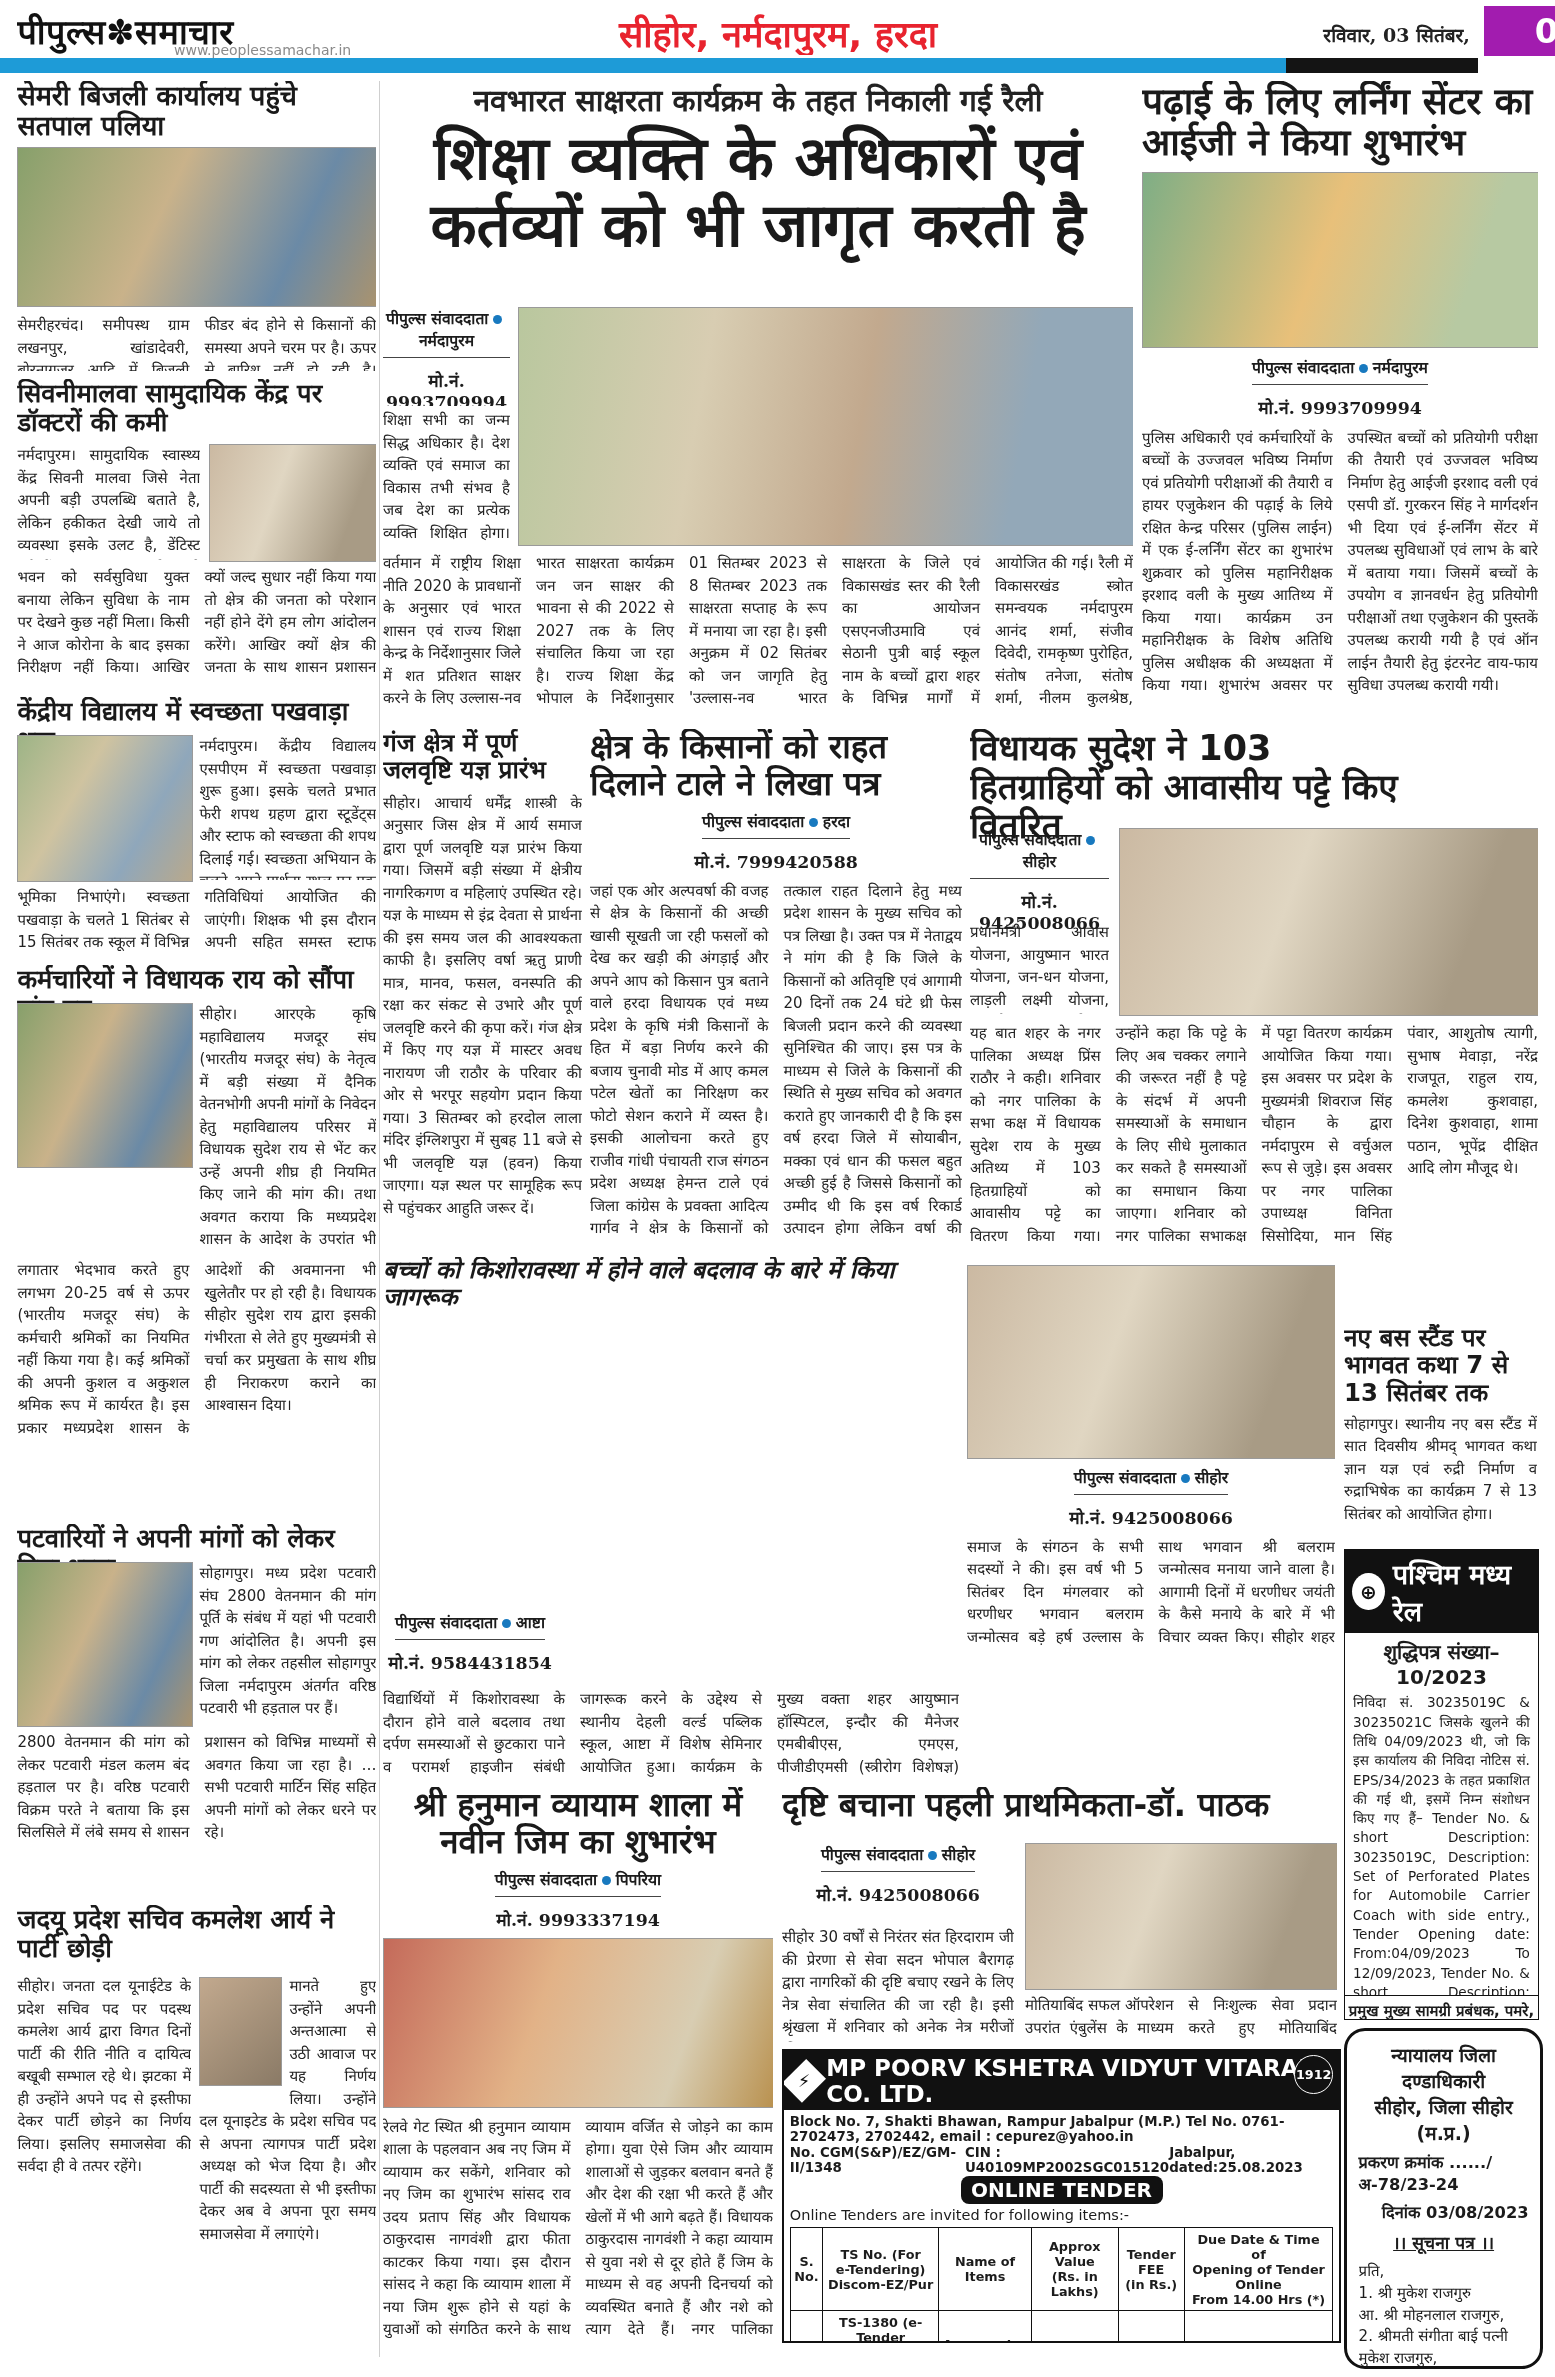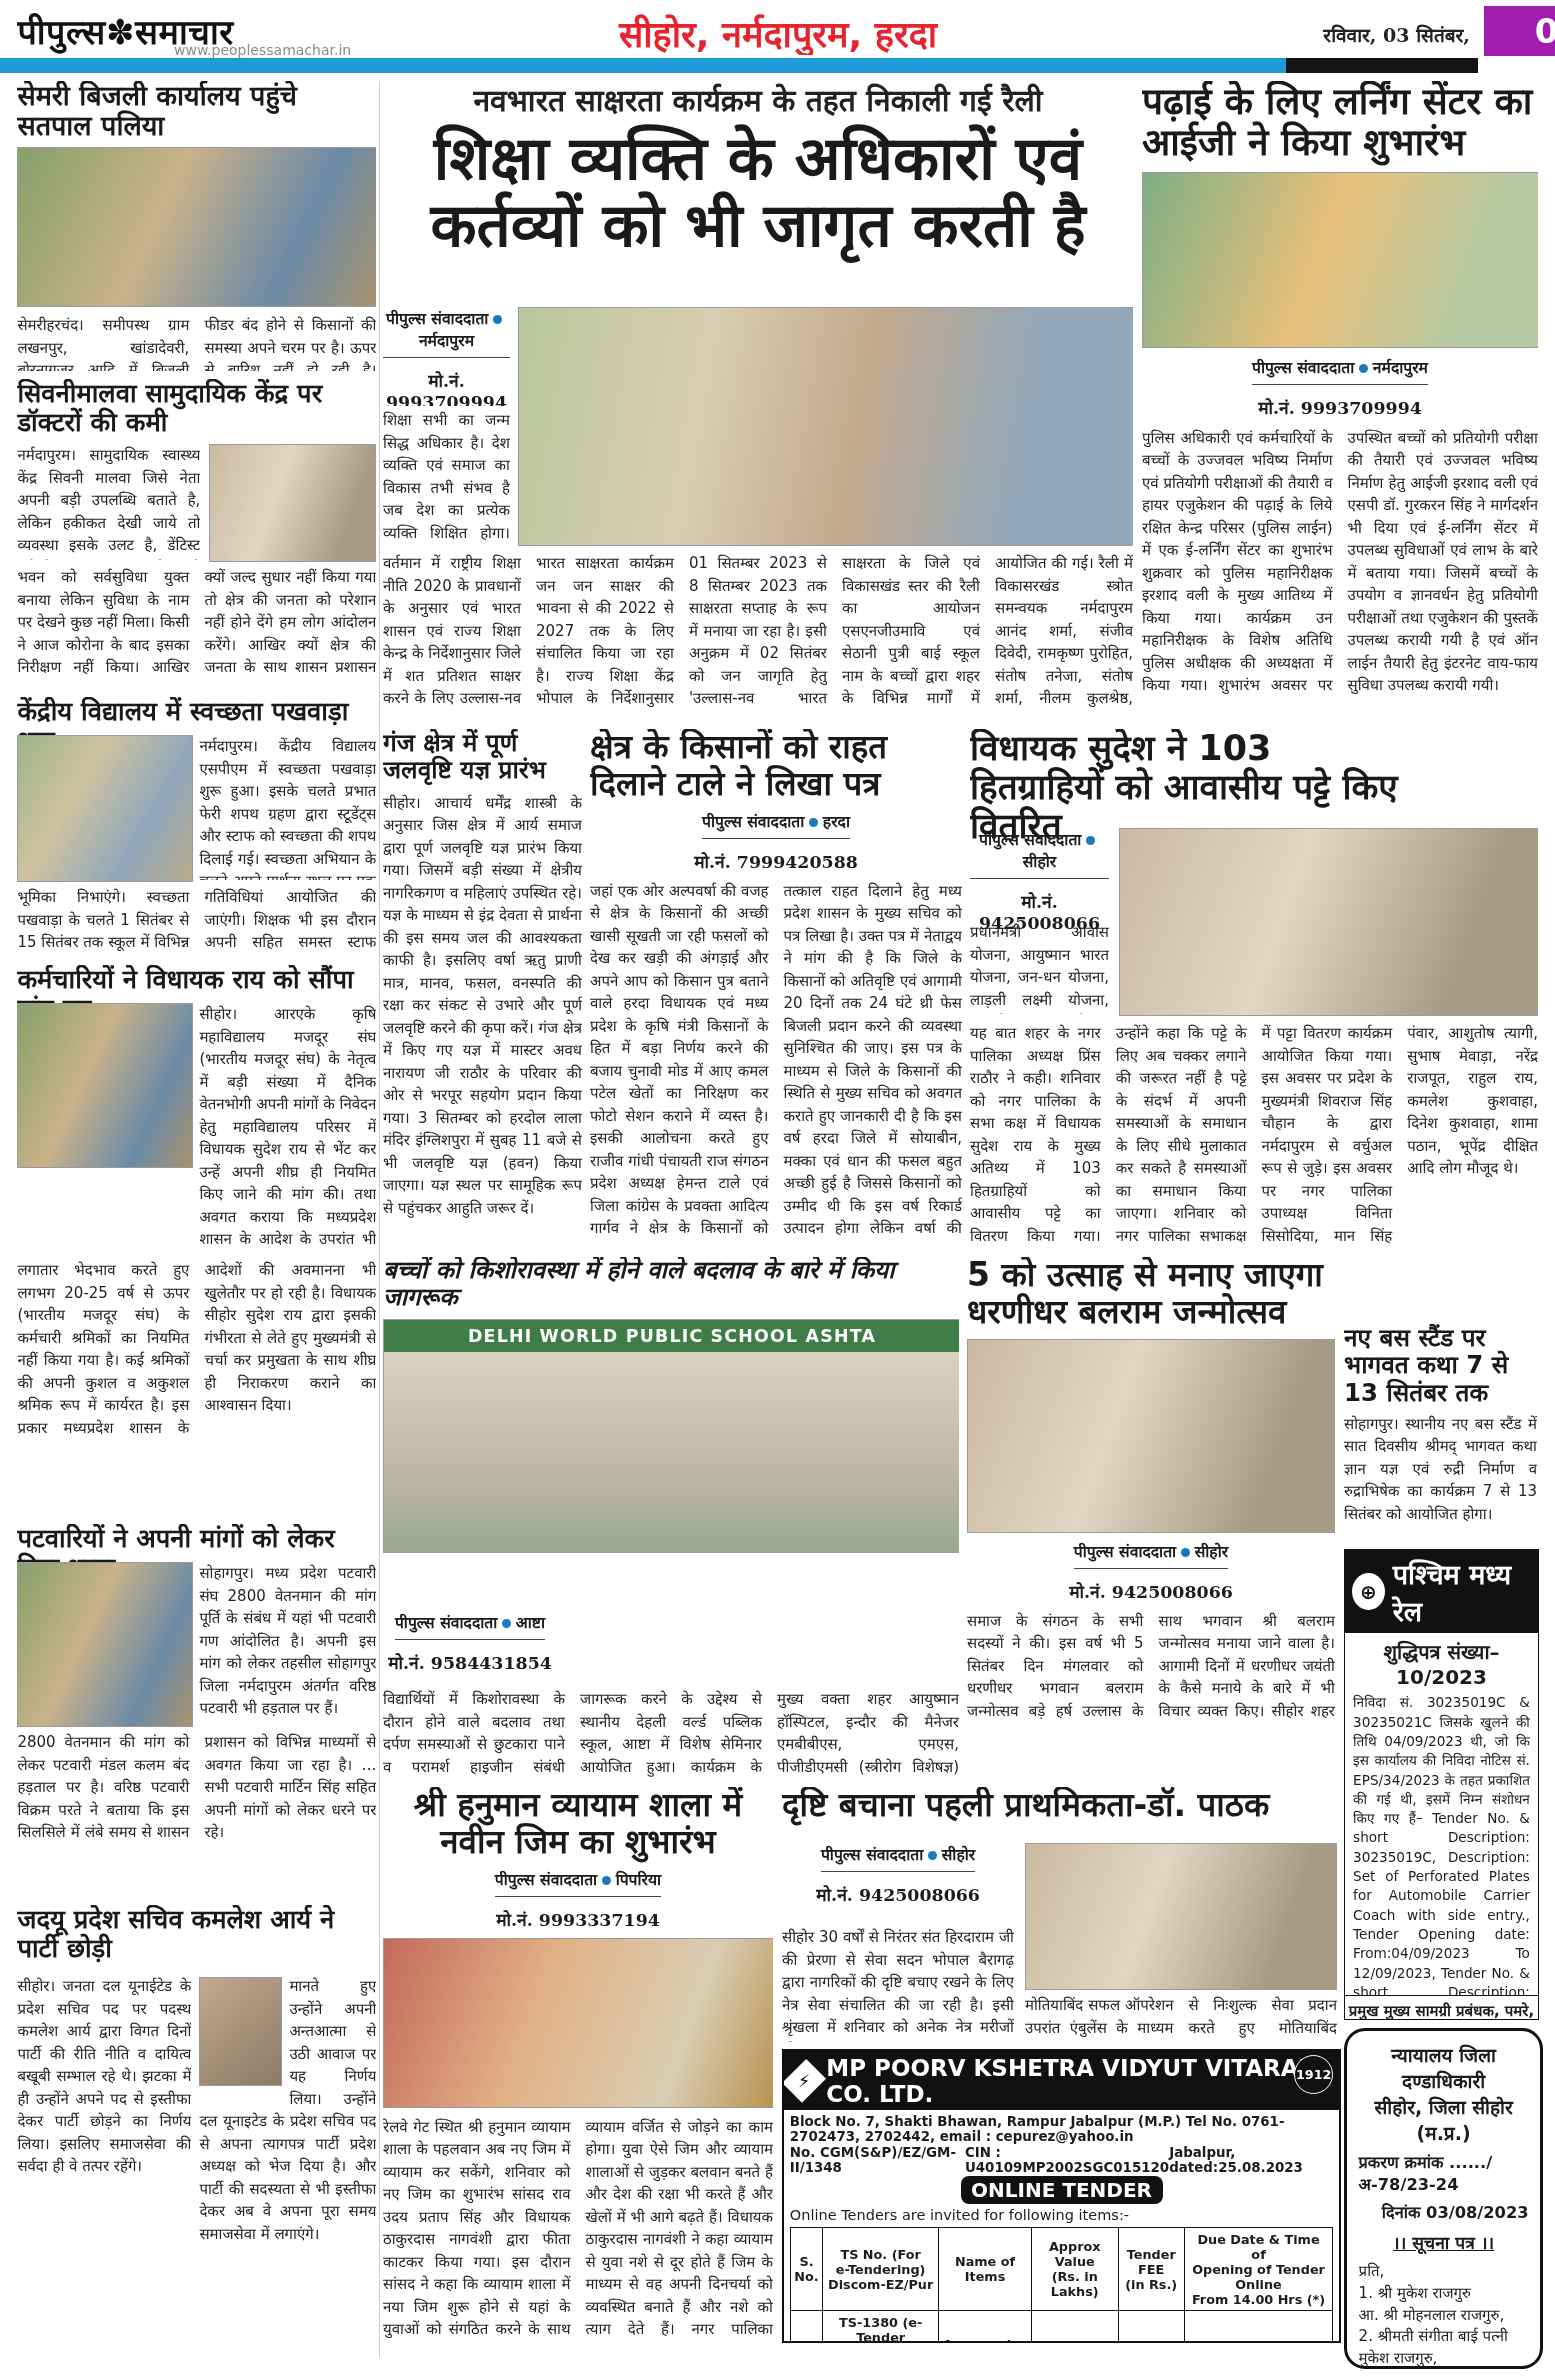--- a/index.html
+++ b/index.html
@@ -168,32 +168,28 @@
       <span class="top"><span>पीपुल्स संवाददाता</span><span class="dot"></span><span>सीहोर</span></span>
       <div class="phone">मो.नं. 9425008066</div>
     </div>
     <div class="abs bt" style="left:0;top:192px;width:139px;height:93px;">प्रधानमंत्री आवास योजना, आयुष्मान भारत योजना, जन-धन योजना, लाड़ली लक्ष्मी योजना, लाड़ली बहना योजना सहित विभिन्न योजनाओं का लाभ हर वर्ग को मिल रहा है। भाजपा की केन्द्र की सरकार और प्रदेश की सरकार हर वर्ग के साथ शहर के नागरिकों को पूरा लाभ दे रही है।</div>
     <div class="abs photo indoor" style="left:149px;top:99px;width:419px;height:186px;"></div>
     <div class="abs bt c4" style="left:0;top:293px;width:568px;height:290px;">यह बात शहर के नगर पालिका अध्यक्ष प्रिंस राठौर ने कही। शनिवार को नगर पालिका के सभा कक्ष में विधायक सुदेश राय के मुख्य अतिथ्य में 103 हितग्राहियों को आवासीय पट्टे का वितरण किया गया। उन्होंने कहा कि पट्टे के लिए अब चक्कर लगाने की जरूरत नहीं है पट्टे के संदर्भ में अपनी समस्याओं के समाधान के लिए सीधे मुलाकात कर सकते है समस्याओं का समाधान किया जाएगा। शनिवार को नगर पालिका सभाकक्ष में पट्टा वितरण कार्यक्रम आयोजित किया गया। इस अवसर पर प्रदेश के मुख्यमंत्री शिवराज सिंह चौहान के द्वारा नर्मदापुरम से वर्चुअल रूप से जुड़े। इस अवसर पर नगर पालिका उपाध्यक्ष विनिता सिसोदिया, मान सिंह पंवार, आशुतोष त्यागी, सुभाष मेवाड़ा, नरेंद्र राजपूत, राहुल राय, कमलेश कुशवाहा, दिनेश कुशवाहा, शामा पठान, भूपेंद्र दीक्षित आदि लोग मौजूद थे।</div>
   </section>
 
   <section class="abs" style="left:383px;top:1257px;width:576px;height:523px;">
     <h2 class="hl" style="font-size:24px;font-style:italic;">बच्चों को किशोरावस्था में होने वाले बदलाव के बारे में किया जागरूक</h2>
-    <div class="photo school" style="position:relative;width:576px;height:232px;margin-top:8.1px;">
-      <div class="banner-green">DELHI WORLD PUBLIC SCHOOL ASHTA</div>
-    </div>
     <div class="abs byline" style="left:0;top:354px;width:174px;">
       <span class="top"><span>पीपुल्स संवाददाता</span><span class="dot"></span><span>आष्टा</span></span>
       <div class="phone">मो.नं. 9584431854</div>
     </div>
     <div class="abs bt c3" style="left:0;top:431px;width:576px;height:90px;">विद्यार्थियों में किशोरावस्था के दौरान होने वाले बदलाव तथा दर्पण समस्याओं से छुटकारा पाने व परामर्श हाइजीन संबंधी जागरूक करने के उद्देश्य से स्थानीय देहली वर्ल्ड पब्लिक स्कूल, आष्टा में विशेष सेमिनार आयोजित हुआ। कार्यक्रम के मुख्य वक्ता शहर आयुष्मान हॉस्पिटल, इन्दौर की मैनेजर एमबीबीएस, एमएस, पीजीडीएमसी (स्त्रीरोग विशेषज्ञ) डॉ. रोहिणी पटेल तथा पायल संस्था के उद्देश्य से स्थानीय देहली वर्ल्ड स्कूल में जानकारी प्रदान की। इस अवसर पर विद्यालय संचालक पायल अली के मार्गदर्शन में तथा डॉ. संगीता सिन्हा के अध्यक्षता में आयोजित उक्त सेमिनार के दौरान विद्यार्थियों को जागरूक किया गया। किशोरावस्था अवधि विद्यार्थियों में जिस अवधि को जिंदगी की बुनियाद कहा जाता है।</div>
   </section>
 
   <section class="abs" style="left:967px;top:1257px;width:368px;height:523px;">
-    <h2 class="hl" style="font-size:33px;">5 को उत्साह से मनाए जाएगा धरणीधर बलराम जन्मोत्सव</h2>
     <div class="photo indoor" style="width:368px;height:192px;margin-top:8.1px;"></div>
     <div class="byline" style="margin-top:7px;">
       <span class="top"><span>पीपुल्स संवाददाता</span><span class="dot"></span><span>सीहोर</span></span>
       <div class="phone">मो.नं. 9425008066</div>
     </div>
     <div class="bt c2" style="margin-top:7px;height:128px;">समाज के संगठन के सभी सदस्यों ने की। इस वर्ष भी 5 सितंबर दिन मंगलवार को धरणीधर भगवान बलराम जन्मोत्सव बड़े हर्ष उल्लास के साथ भगवान श्री बलराम जन्मोत्सव मनाया जाने वाला है। आगामी दिनों में धरणीधर जयंती के कैसे मनाये के बारे में भी विचार व्यक्त किए। सीहोर शहर के सभी क्षेत्र में यदुवंशियों के द्वारा एकजुटता के साथ मनाया जाएगा।</div>
   </section>
 
   <section class="abs" style="left:1344px;top:1324px;width:193px;height:221px;">
     <h2 class="hl" style="font-size:24.4px;">नए बस स्टैंड पर भागवत कथा 7 से 13 सितंबर तक</h2>

